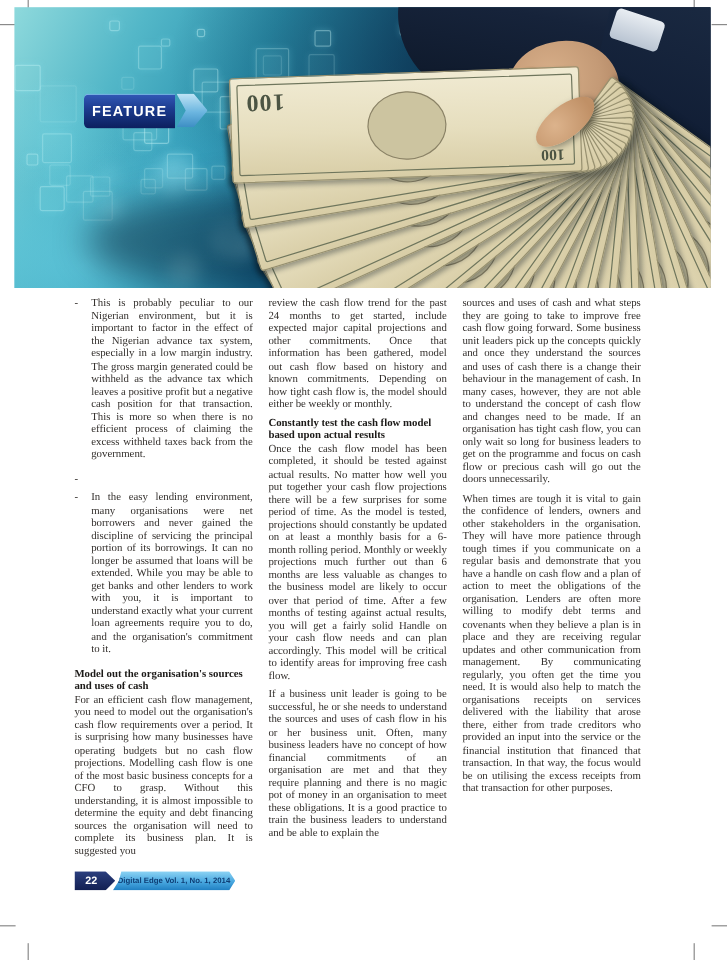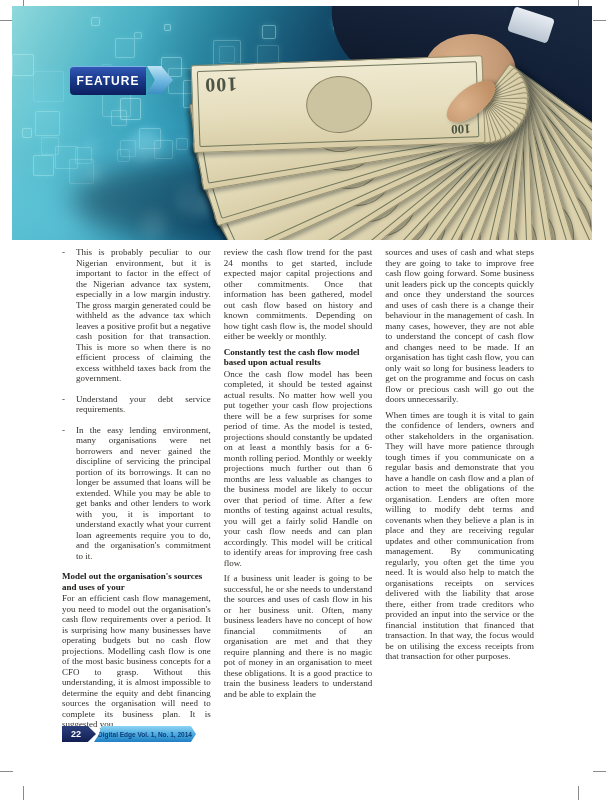--- a/index.html
+++ b/index.html
@@ -52,21 +52,21 @@
       border:1px solid #97906f;box-shadow:-3px 3px 4px rgba(10,20,30,0.35);}
   .bill::before{content:"";position:absolute;inset:5px;border:1px solid #6e755c;border-radius:2px;}
   .bill::after{content:"";position:absolute;left:39%;top:17%;width:22%;height:64%;
       border-radius:50%;background:#ccc4a0;border:1px solid #8a8266;}
   .bill .denom{position:absolute;font-family:"Liberation Serif",serif;font-weight:bold;
       color:#4c5443;transform:rotate(180deg);}
   .bill .d1{left:12px;top:8px;font-size:20px;letter-spacing:1px;}
   .bill .d2{right:14px;bottom:6px;font-size:13px;}
 
   
-  .feature-badge{position:absolute;left:58px;top:60px;height:16px;display:flex;z-index:40;}
+  .feature-badge{position:absolute;left:58px;top:72px;height:16px;display:flex;z-index:40;}
   .feature-label{display:flex;align-items:center;justify-content:center;width:76px;height:28px;
       background:linear-gradient(#3157b5 0%,#1b3a8c 45%,#0c1f5e 100%);
       border-radius:4px 0 0 4px;border-top:1px solid #7fb2e8;
       color:#ffffff;font-family:"Liberation Sans",sans-serif;font-weight:bold;
       font-size:12px;letter-spacing:1px;}
   .feature-chevron{width:26px;height:28px;margin-left:1px;
       background:linear-gradient(#bfe4f5 0%,#6cb6e0 55%,#3d8ec4 100%);
       clip-path:polygon(0 0,55% 0,100% 50%,55% 100%,0 100%,30% 50%);}
 
   
@@ -208,27 +208,26 @@
 </div>
 
 <div class="columns">
   <div class="col">
     <div class="bullet-item">
       <span class="bullet-dash">-</span>
       <p class="bullet-text">This is probably peculiar to our Nigerian environment, but it is important to factor in the effect of the Nigerian advance tax system, especially in a low margin industry. The gross margin generated could be withheld as the advance tax which leaves a positive profit but a negative cash position for that transaction. This is more so when there is no efficient process of claiming the excess withheld taxes back from the government.</p>
     </div>
     <div class="bullet-item">
       <span class="bullet-dash">-</span>
-      <p class="bullet-text">Understand your debt service requirements.</p>
     </div>
     <div class="bullet-item">
       <span class="bullet-dash">-</span>
       <p class="bullet-text">In the easy lending environment, many organisations were net borrowers and never gained the discipline of servicing the principal portion of its borrowings. It can no longer be assumed that loans will be extended. While you may be able to get banks and other lenders to work with you, it is important to understand exactly what your current loan agreements require you to do, and the organisation's commitment to it.</p>
     </div>
-    <h3>Model out the organisation's sources and uses of your</h3>
+    <h3>Model out the organisation's sources and uses of cash</h3>
     <p>For an efficient cash flow management, you need to model out the organisation's cash flow requirements over a period. It is surprising how many businesses have operating budgets but no cash flow projections. Modelling cash flow is one of the most basic business concepts for a CFO to grasp. Without this understanding, it is almost impossible to determine the equity and debt financing sources the organisation will need to complete its business plan. It is suggested you</p>
   </div>
 
   <div class="col">
     <p>review the cash flow trend for the past 24 months to get started, include expected major capital projections and other commitments. Once that information has been gathered, model out cash flow based on history and known commitments. Depending on how tight cash flow is, the model should either be weekly or monthly.</p>
     <h3>Constantly test the cash flow model based upon actual results</h3>
     <p>Once the cash flow model has been completed, it should be tested against actual results. No matter how well you put together your cash flow projections there will be a few surprises for some period of time. As the model is tested, projections should constantly be updated on at least a monthly basis for a 6- month rolling period. Monthly or weekly projections much further out than 6 months are less valuable as changes to the business model are likely to occur over that period of time. After a few months of testing against actual results, you will get a fairly solid Handle on your cash flow needs and can plan accordingly. This model will be critical to identify areas for improving free cash flow.</p>
     <p>If a business unit leader is going to be successful, he or she needs to understand the sources and uses of cash flow in his or her business unit. Often, many business leaders have no concept of how financial commitments of an organisation are met and that they require planning and there is no magic pot of money in an organisation to meet these obligations. It is a good practice to train the business leaders to understand and be able to explain the</p>
   </div>
 

